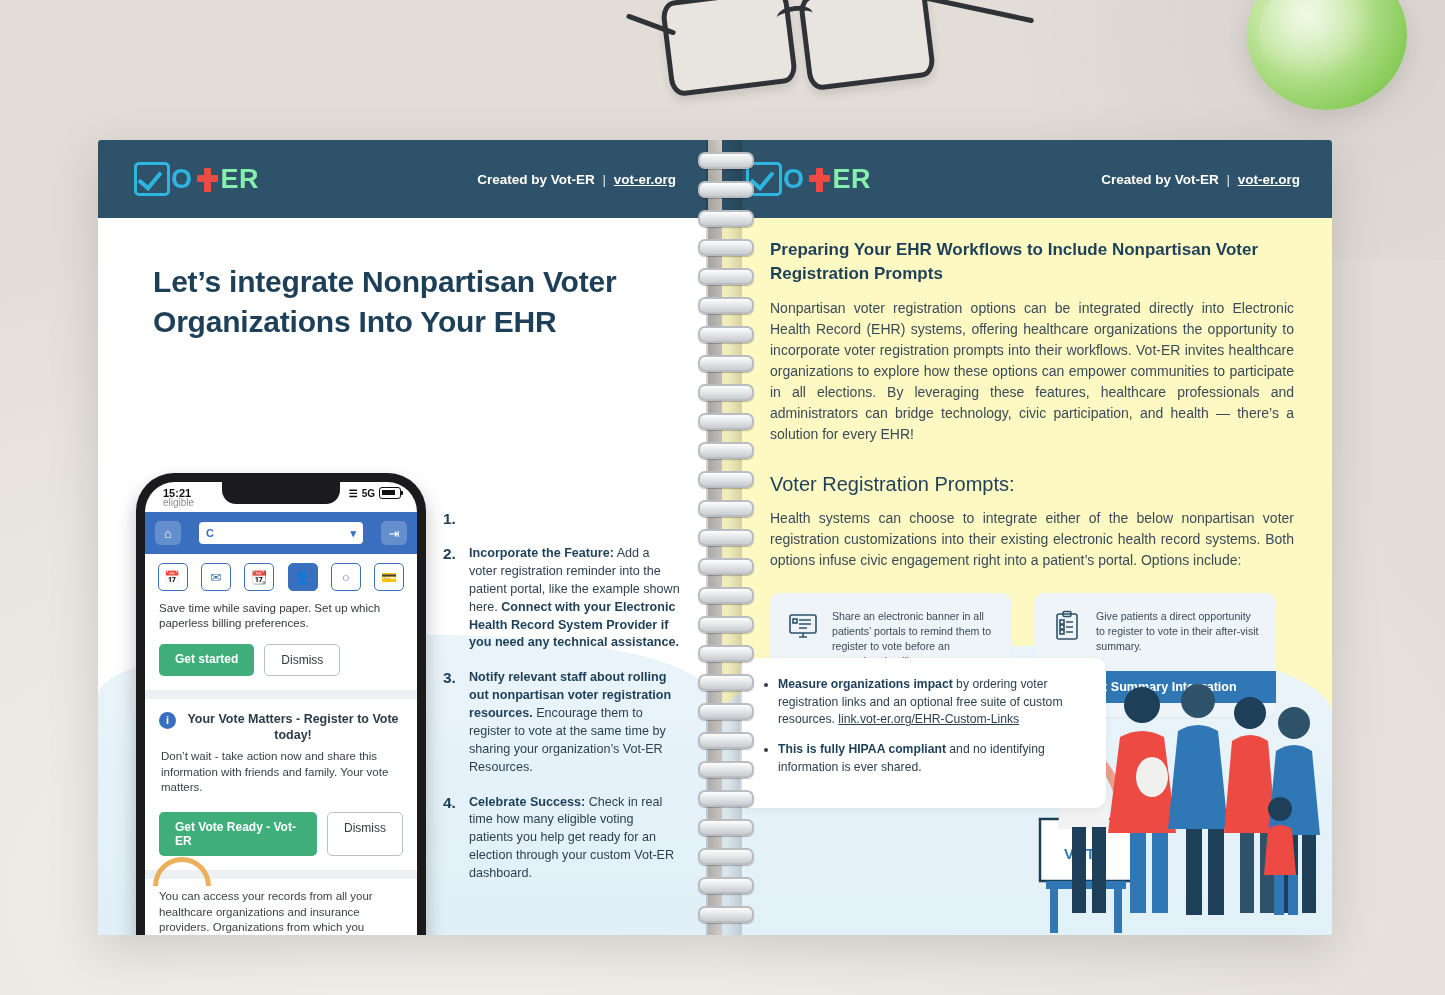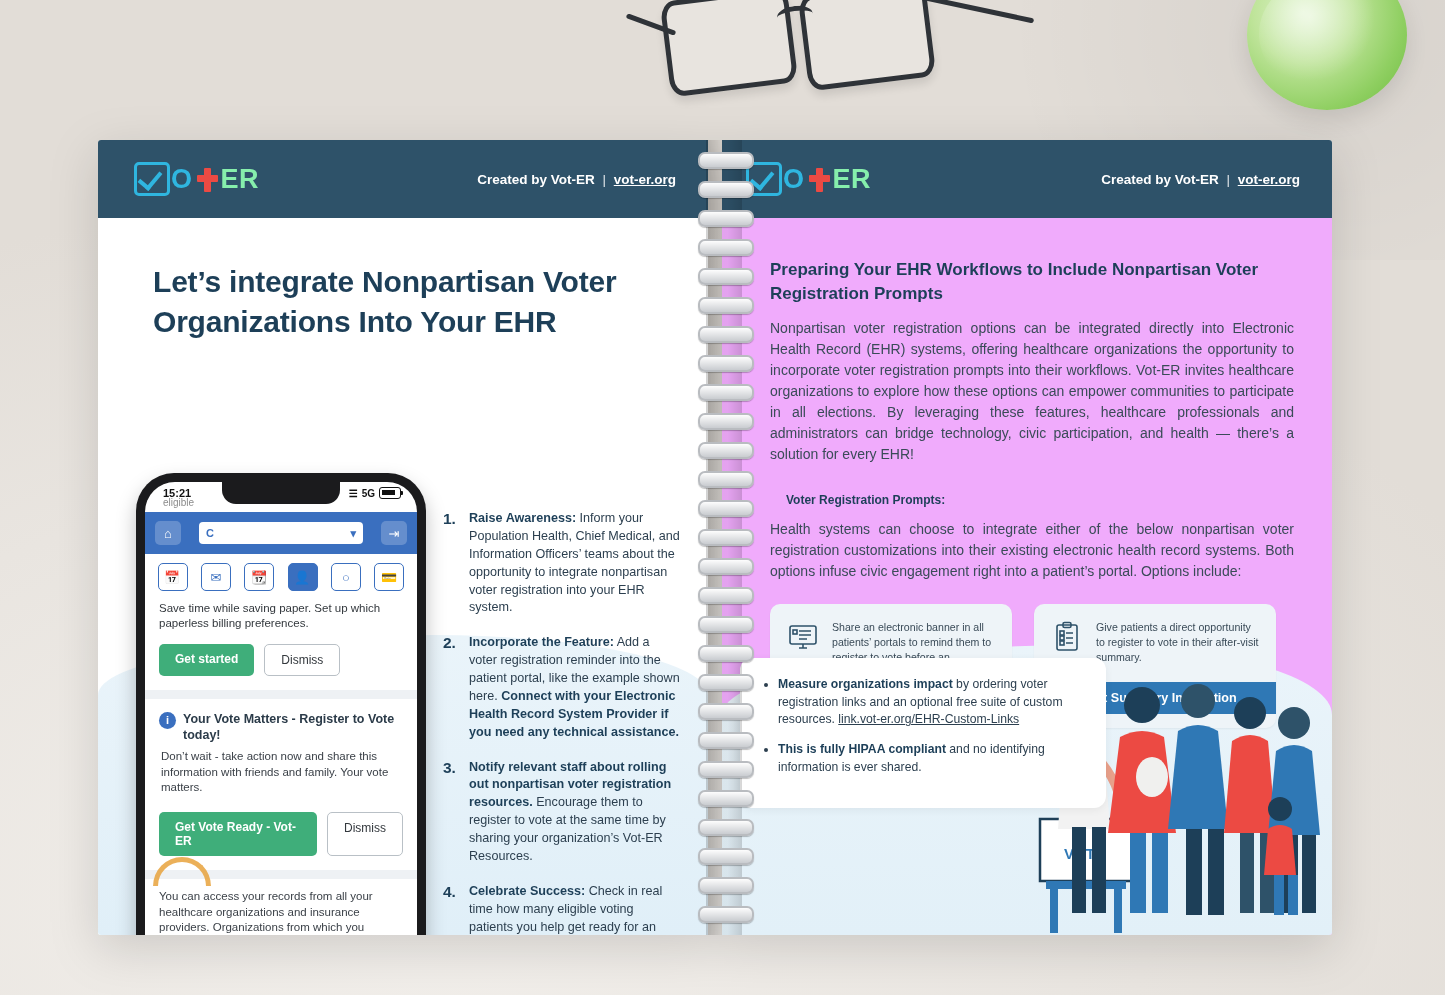--- a/index.html
+++ b/index.html
@@ -335,20 +335,21 @@
     font-size: 11px;
     font-weight: bold;
     display: flex; align-items: center; justify-content: center;
   }
   .alert-title {
     margin-left: 24px;
     font-size: 12.5px;
     font-weight: bold;
     color: #2b3b49;
     line-height: 1.3;
+    text-align: center;
   }
   .alert-body {
     font-size: 11.5px;
     color: #3b4148;
     line-height: 1.35;
     padding: 6px 2px 0 2px;
   }
   .footer-text {
     font-size: 11.5px;
     color: #3b4148;
@@ -388,22 +389,22 @@
     color: #2c3f4f;
     font-size: 12.6px;
     line-height: 1.42;
   }
   .step .txt b { color: #1d3f58; }
 
   
   .right-body {
     position: relative;
     height: 717px;
-    background: #f0abfc;
-    padding: 40px 38px 0 48px;
+    background: #fef9c3;
+    padding: 20px 38px 0 48px;
     box-sizing: border-box;
   }
   .wave-r {
     position: absolute;
     left: 0; right: 0; bottom: 0;
     height: 290px;
     background: linear-gradient(180deg, #eaf4fa 0%, #e2f0f8 100%);
     border-radius: 60% 40% 0 0 / 70px 70px 0 0;
   }
   .r-h1 {
@@ -417,23 +418,23 @@
   .r-p {
     position: relative;
     color: #3a4b58;
     font-size: 14px;
     line-height: 1.5;
     text-align: justify;
   }
   .r-h2 {
     position: relative;
     color: #1d3f58;
-    font-size: 12px;
-    font-weight: bold;
-    margin: 28px 16px 12px;
+    font-size: 20px;
+    font-weight: normal;
+    margin: 28px 0 12px;
   }
   .cards {
     position: relative;
     display: flex;
     gap: 22px;
     margin-top: 22px;
   }
   .card {
     width: 242px;
     background: #eef4f8;
@@ -625,23 +626,20 @@
           <div class="divider-strip"></div>
 
           <div class="rainbow"></div>
           <div class="footer-text">You can access your records from all your healthcare organizations and insurance providers. Organizations from which you receive care or insurance may have been recently added. To link accounts, try searching for clinics or hospitals you have visited.</div>
         </div>
       </div>
 
       <div class="steps">
         <div class="step">
           <div class="num">1.</div>
-          <div class="txt">
-            <b>Raise Awareness:</b><span> Inform your Population Health, Chief Medical, and Information Officers’ teams about the opportunity to integrate nonpartisan voter registration into your EHR system.</span>
-          </div>
         </div>
         <div class="step">
           <div class="num">2.</div>
           <div class="txt">
             <b>Incorporate the Feature:</b><span> Add a voter registration reminder into the patient portal, like the example shown here. </span><b>Connect with your Electronic Health Record System Provider if you need any technical assistance.</b>
           </div>
         </div>
         <div class="step">
           <div class="num">3.</div>
           <div class="txt">

